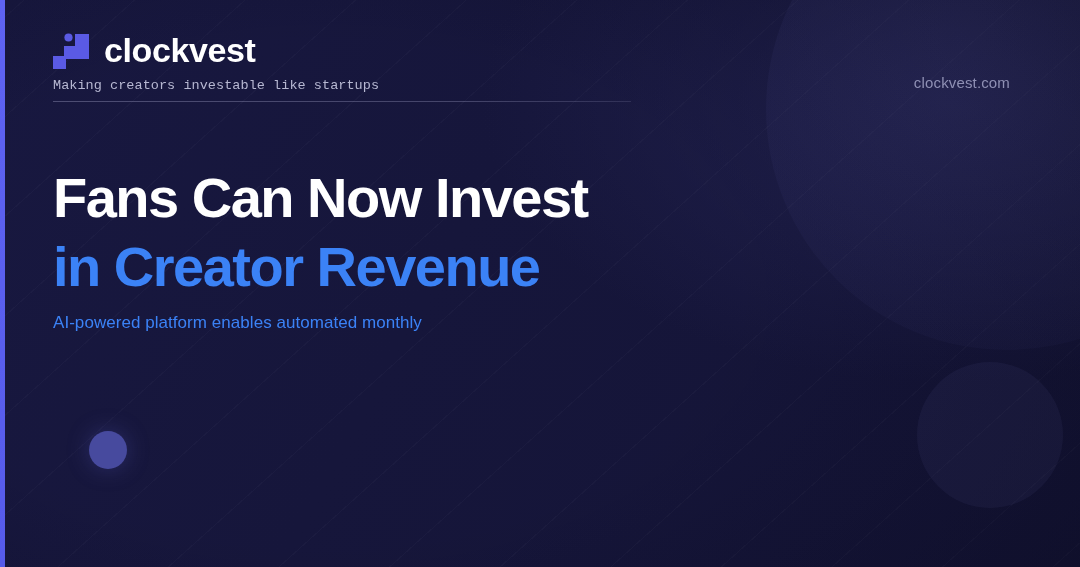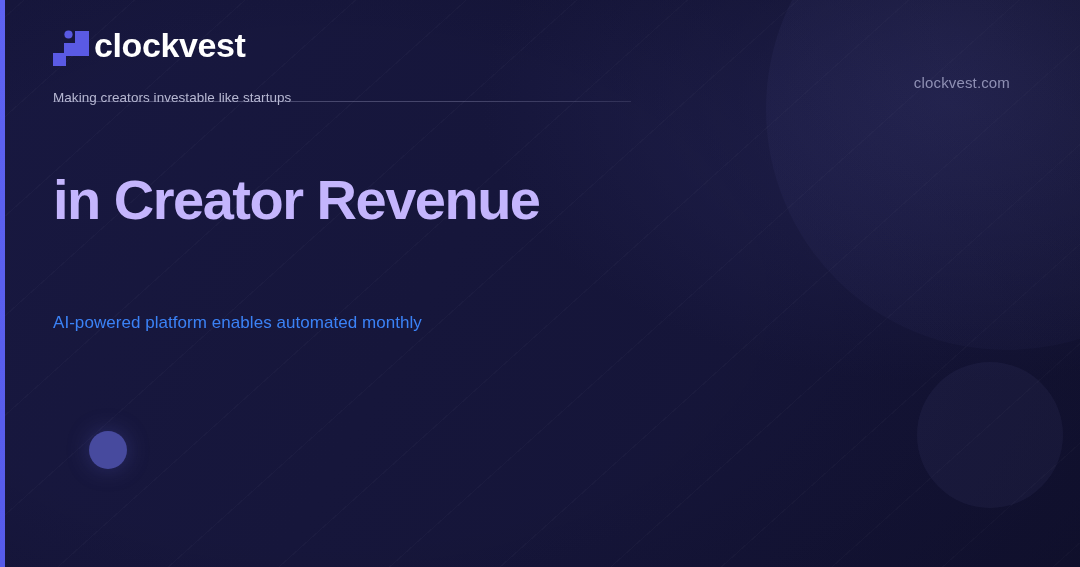--- a/index.html
+++ b/index.html
@@ -91,47 +91,49 @@
   
   .header {
     position: absolute;
     left: 53px;
     top: 28px;
     width: 578px;
   }
 
   .brand-row {
     display: flex;
-    gap: 3px;
+    align-items: center;
+    gap: 13px;
     height: 44px;
   }
 
   .logo-mark {
     width: 38px;
     height: 38px;
     flex: none;
     display: block;
   }
 
   .wordmark {
     font-size: 34px;
     font-weight: 700;
     letter-spacing: -0.4px;
     color: #ffffff;
     line-height: 1;
     white-space: nowrap;
   }
 
   .tagline {
-    margin-top: 18px;
+    margin-top: 6px;
     font-size: 13.5px;
     font-weight: 400;
     color: #b7b8d2;
     letter-spacing: 0.05px;
     white-space: nowrap;
+    font-family: Liberation Mono, monospace;
   }
 
   .header-divider {
     position: absolute;
     left: 53px;
     top: 101px;
     width: 578px;
     height: 1px;
     background: linear-gradient(90deg, rgba(180,180,215,0.34) 0%, rgba(175,175,212,0.30) 72%, rgba(170,170,208,0.16) 100%);
   }
@@ -159,21 +161,21 @@
   .headline-line {
     font-size: 56px;
     font-weight: 700;
     line-height: 1.01;
     letter-spacing: -1.5px;
     white-space: nowrap;
     margin: 0;
   }
 
   .headline-line.is-primary { color: #ffffff; }
-  .headline-line.is-accent  { color: #c4b5fd; margin-top: 2px; }
+  .headline-line.is-accent  { color: #3b82f6; margin-top: 12px; }
 
   
   .subtitle {
     position: absolute;
     left: 53px;
     top: 312px;
     width: 640px;
   }
 
   .subtitle-line {
@@ -211,20 +213,21 @@
       <span class="wordmark">clockvest</span>
     </div>
     <div class="tagline">Making creators investable like startups</div>
   </div>
 
   <div class="header-divider"></div>
 
   <div class="site-url">clockvest.com</div>
 
   <div class="headline">
+    <div class="headline-line is-primary">Fans Can Now Invest</div>
     <div class="headline-line is-accent">in Creator Revenue</div>
   </div>
 
   <div class="subtitle">
     <div class="subtitle-line">AI-powered platform enables automated monthly</div>
   </div>
 
 </div>
 
 </body></html>

